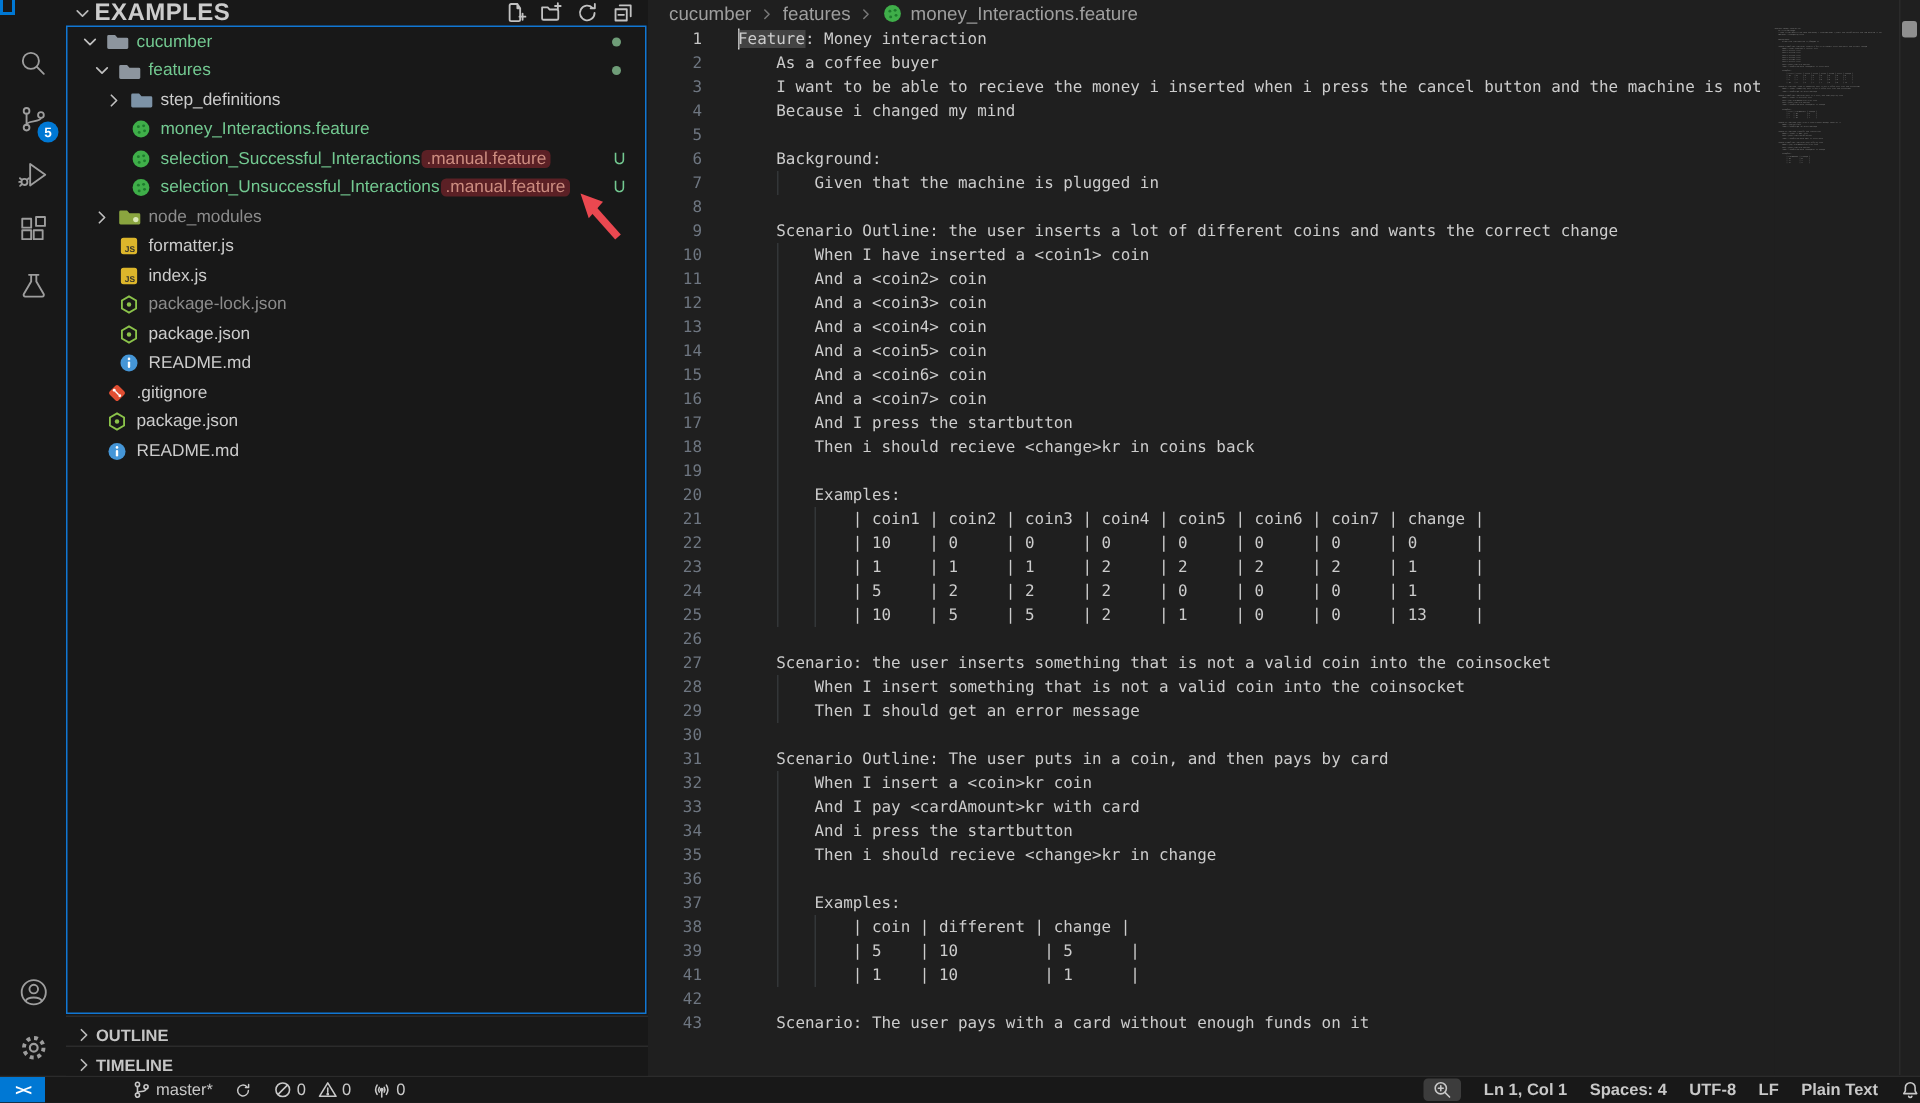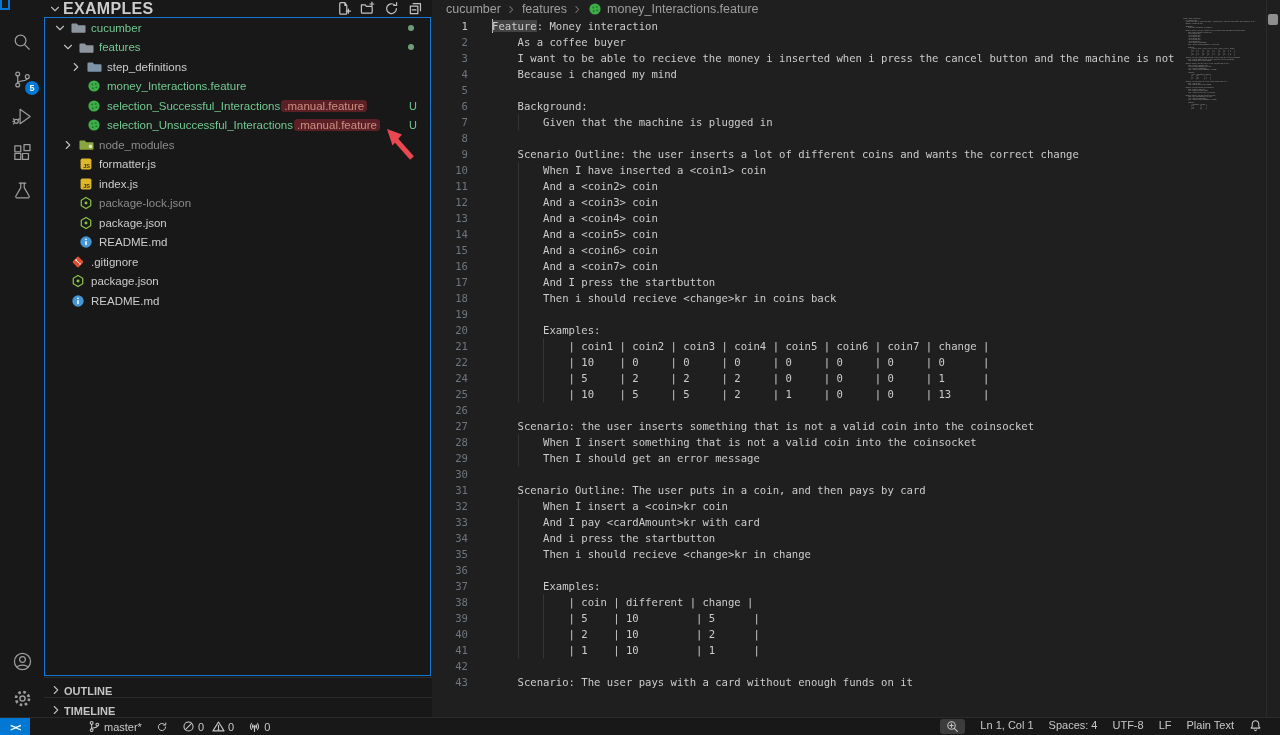--- a/index.html
+++ b/index.html
@@ -52,21 +52,21 @@
   .minimap pre{margin:0;font-family:"DejaVu Sans Mono",monospace;font-size:10.6px;line-height:16px;color:rgba(212,212,212,.72);white-space:pre;transform:scale(.105,.0937);transform-origin:0 0;}
   .overview{position:absolute;left:834px;top:0;width:14px;bottom:0;background:#1f1f1f;border-left:1px solid #2a2a2a;}
   .ov-marker{position:absolute;left:836px;top:14px;width:10px;height:11px;background:#8f8f8f;border-radius:2px;}
 
   
   .statusbar{position:absolute;left:0;top:717px;width:1280px;height:18px;background:#181818;border-top:1px solid #2b2b2b;display:flex;align-items:center;font-size:11px;color:#c8c8c8;}
   .st-remote{width:30px;height:17px;background:#0078d4;color:#fff;display:flex;align-items:center;justify-content:center;font-family:"DejaVu Sans Mono",monospace;font-size:10.5px;font-weight:700;letter-spacing:-1.5px;}
   .st-item{display:flex;align-items:center;gap:3px;margin-right:14px;}
   .st-item i{display:flex;}
   .st-branch{margin-left:58px;}
-  .st-right{margin-left:auto;display:flex;align-items:flex-start;padding-right:18px;}
+  .st-right{margin-left:auto;display:flex;align-items:center;padding-right:0;font-weight:bold;}
   .st-right .st-item{margin-right:0;margin-left:15px;}
   .st-zoom{background:#3c3c3c;border-radius:3px;padding:1px 6px;}
   i[data-icon] svg{display:block;}
 
   
   .annotation{position:absolute;inset:0;z-index:40;pointer-events:none;}
 </style>
 </head>
 <body>
 
@@ -432,37 +432,37 @@
         <div class="cline"><span class="num">13</span><span class="guide" style="left: 85.52px;"></span><span class="txt">        And a &lt;coin4&gt; coin</span></div>
         <div class="cline"><span class="num">14</span><span class="guide" style="left: 85.52px;"></span><span class="txt">        And a &lt;coin5&gt; coin</span></div>
         <div class="cline"><span class="num">15</span><span class="guide" style="left: 85.52px;"></span><span class="txt">        And a &lt;coin6&gt; coin</span></div>
         <div class="cline"><span class="num">16</span><span class="guide" style="left: 85.52px;"></span><span class="txt">        And a &lt;coin7&gt; coin</span></div>
         <div class="cline"><span class="num">17</span><span class="guide" style="left: 85.52px;"></span><span class="txt">        And I press the startbutton</span></div>
         <div class="cline"><span class="num">18</span><span class="guide" style="left: 85.52px;"></span><span class="txt">        Then i should recieve &lt;change&gt;kr in coins back</span></div>
         <div class="cline"><span class="num">19</span><span class="guide" style="left: 85.52px;"></span><span class="txt"></span></div>
         <div class="cline"><span class="num">20</span><span class="guide" style="left: 85.52px;"></span><span class="txt">        Examples:</span></div>
         <div class="cline"><span class="num">21</span><span class="guide" style="left: 85.52px;"></span><span class="guide" style="left: 111.04px;"></span><span class="txt">            | coin1 | coin2 | coin3 | coin4 | coin5 | coin6 | coin7 | change |</span></div>
         <div class="cline"><span class="num">22</span><span class="guide" style="left: 85.52px;"></span><span class="guide" style="left: 111.04px;"></span><span class="txt">            | 10    | 0     | 0     | 0     | 0     | 0     | 0     | 0      |</span></div>
+        <div class="cline"><span class="num">23</span><span class="guide" style="left: 85.52px;"></span><span class="guide" style="left: 111.04px;"></span><span class="txt">            | 1     | 1     | 1     | 2     | 2     | 2     | 2     | 1      |</span></div>
         <div class="cline"><span class="num">24</span><span class="guide" style="left: 85.52px;"></span><span class="guide" style="left: 111.04px;"></span><span class="txt">            | 5     | 2     | 2     | 2     | 0     | 0     | 0     | 1      |</span></div>
         <div class="cline"><span class="num">25</span><span class="guide" style="left: 85.52px;"></span><span class="guide" style="left: 111.04px;"></span><span class="txt">            | 10    | 5     | 5     | 2     | 1     | 0     | 0     | 13     |</span></div>
         <div class="cline"><span class="num">26</span><span class="txt"></span></div>
         <div class="cline"><span class="num">27</span><span class="txt">    Scenario: the user inserts something that is not a valid coin into the coinsocket</span></div>
         <div class="cline"><span class="num">28</span><span class="guide" style="left: 85.52px;"></span><span class="txt">        When I insert something that is not a valid coin into the coinsocket</span></div>
         <div class="cline"><span class="num">29</span><span class="guide" style="left: 85.52px;"></span><span class="txt">        Then I should get an error message</span></div>
         <div class="cline"><span class="num">30</span><span class="txt"></span></div>
         <div class="cline"><span class="num">31</span><span class="txt">    Scenario Outline: The user puts in a coin, and then pays by card</span></div>
         <div class="cline"><span class="num">32</span><span class="guide" style="left: 85.52px;"></span><span class="txt">        When I insert a &lt;coin&gt;kr coin</span></div>
         <div class="cline"><span class="num">33</span><span class="guide" style="left: 85.52px;"></span><span class="txt">        And I pay &lt;cardAmount&gt;kr with card</span></div>
         <div class="cline"><span class="num">34</span><span class="guide" style="left: 85.52px;"></span><span class="txt">        And i press the startbutton</span></div>
         <div class="cline"><span class="num">35</span><span class="guide" style="left: 85.52px;"></span><span class="txt">        Then i should recieve &lt;change&gt;kr in change</span></div>
         <div class="cline"><span class="num">36</span><span class="guide" style="left: 85.52px;"></span><span class="txt"></span></div>
         <div class="cline"><span class="num">37</span><span class="guide" style="left: 85.52px;"></span><span class="txt">        Examples:</span></div>
         <div class="cline"><span class="num">38</span><span class="guide" style="left: 85.52px;"></span><span class="guide" style="left: 111.04px;"></span><span class="txt">            | coin | different | change |</span></div>
         <div class="cline"><span class="num">39</span><span class="guide" style="left: 85.52px;"></span><span class="guide" style="left: 111.04px;"></span><span class="txt">            | 5    | 10         | 5      |</span></div>
-        <div class="cline"><span class="num">40</span><span class="guide" style="left: 85.52px;"></span><span class="guide" style="left: 111.04px;"></span><span class="txt">            | 2    | 10         | 2      |</span></div>
         <div class="cline"><span class="num">41</span><span class="guide" style="left: 85.52px;"></span><span class="guide" style="left: 111.04px;"></span><span class="txt">            | 1    | 10         | 1      |</span></div>
         <div class="cline"><span class="num">42</span><span class="txt"></span></div>
         <div class="cline"><span class="num">43</span><span class="txt">    Scenario: The user pays with a card without enough funds on it</span></div>
       </div>
     <div class="minimap">
         <pre id="minimap-pre">Feature: Money interaction
     As a coffee buyer
     I want to be able to recieve the money i inserted when i press the cancel button and the machine is not
     Because i changed my mind
 

